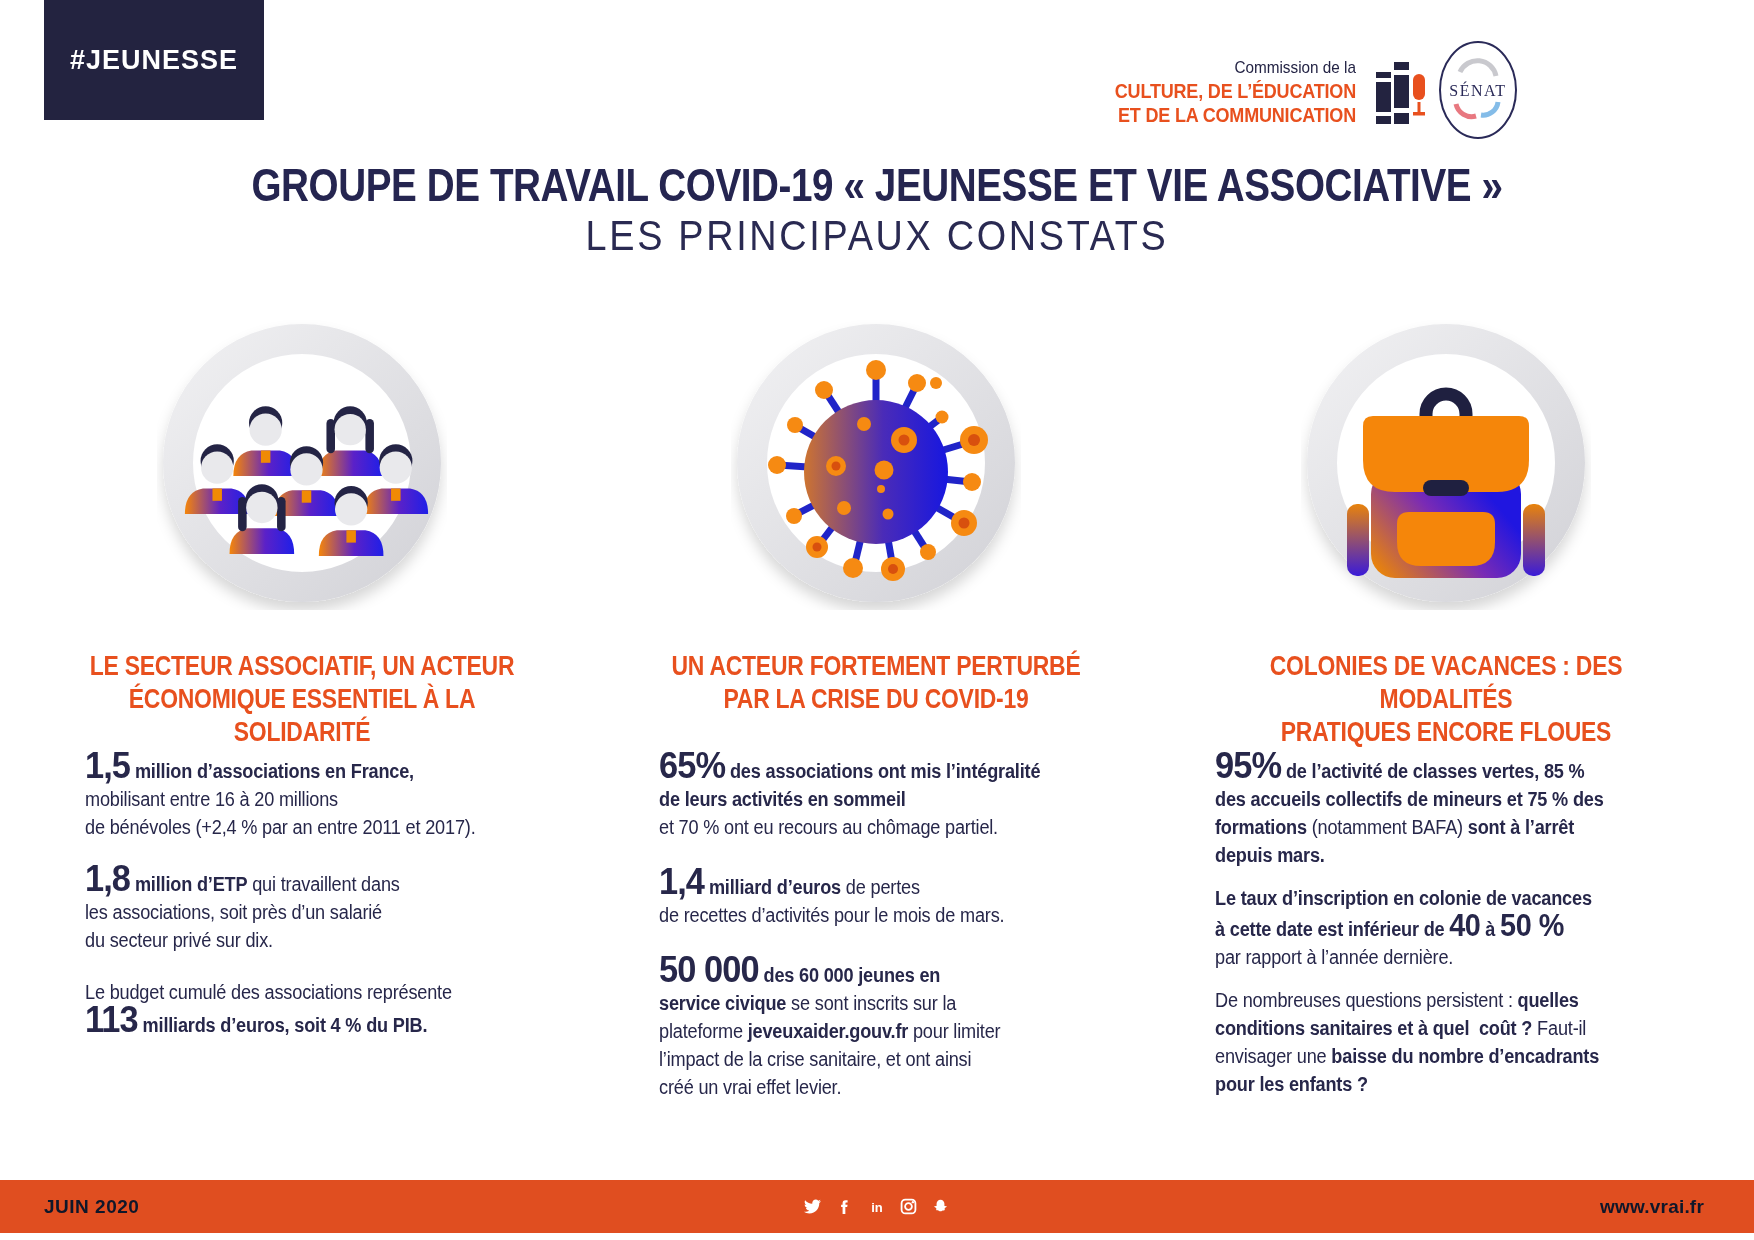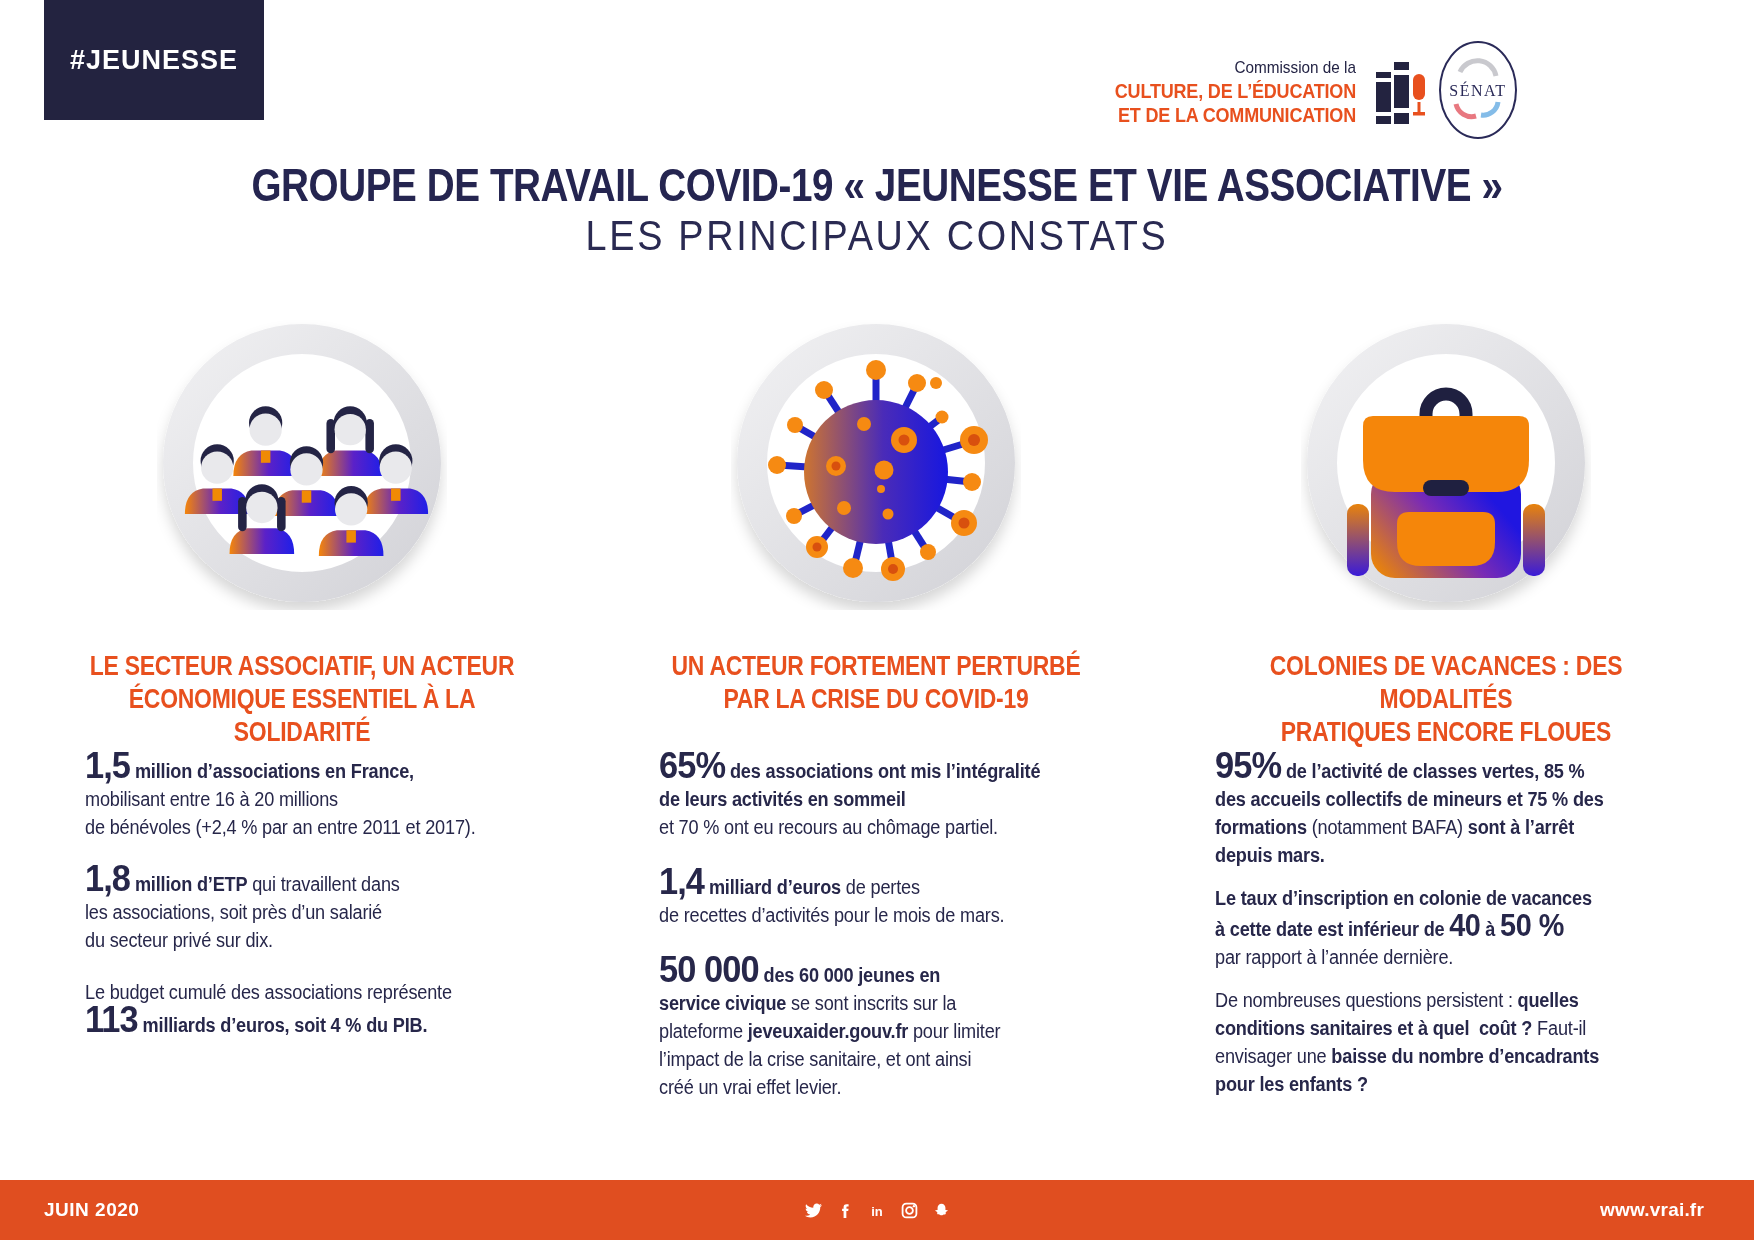--- a/index.html
+++ b/index.html
@@ -60,27 +60,27 @@
   .rich span{white-space:pre-wrap;}
   .cb-1 .rich{margin-bottom:24px;}
   .cb-2 .rich{margin-bottom:27px;}
   .cb-3 .rich{margin-bottom:15px;}
   .sg-normal{font-weight:normal;}
   .sg-bold{font-weight:bold;}
   .sg-huge{font-size:37px;font-weight:bold;letter-spacing:-1px;}
   .sg-big{font-size:31px;font-weight:bold;letter-spacing:-0.5px;}
   
   .footer{
-    position:absolute;left:0;top:1180px;width:100%;height:60px;background:var(--footer);
-    display:flex;align-items:center;color:#ffffff;font-weight:bold;font-size:19px;
+    position:absolute;left:0;top:1180px;width:100%;height:53px;background:var(--footer);
+    display:flex;align-items:center;color:#0f172a;font-weight:bold;font-size:19px;
   }
   .footer-date{position:absolute;left:44px;letter-spacing:0.5px;}
   .footer-site{position:absolute;right:50px;letter-spacing:0.2px;}
   .footer-social{position:absolute;left:50%;transform:translateX(-50%);display:flex;gap:14px;align-items:center;}
-  .social-icon{display:inline-flex;width:18px;height:18px;align-items:center;justify-content:flex-end;cursor:pointer;}
+  .social-icon{display:inline-flex;width:18px;height:18px;align-items:center;justify-content:flex-start;cursor:pointer;}
 </style>
 </head>
 <body>
 
 <div class="page">
 
   <div class="hash-box">
     <span>#JEUNESSE</span>
   </div>
 

